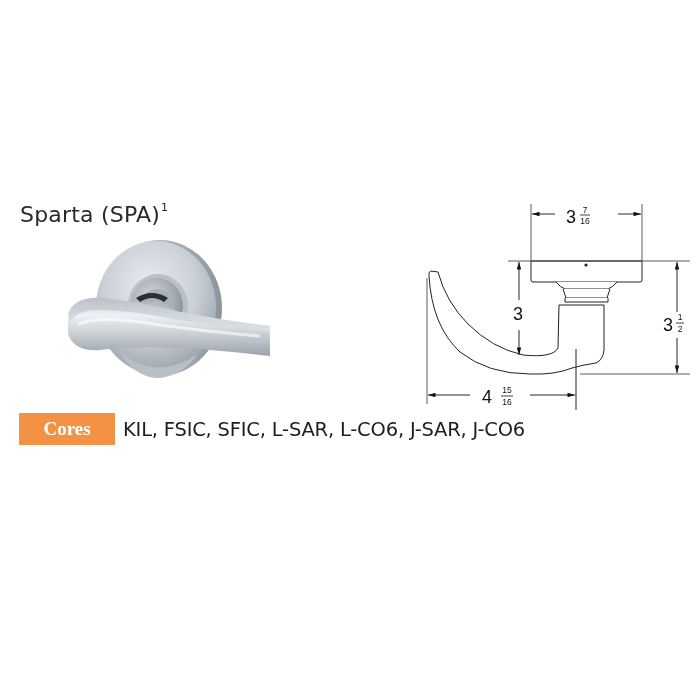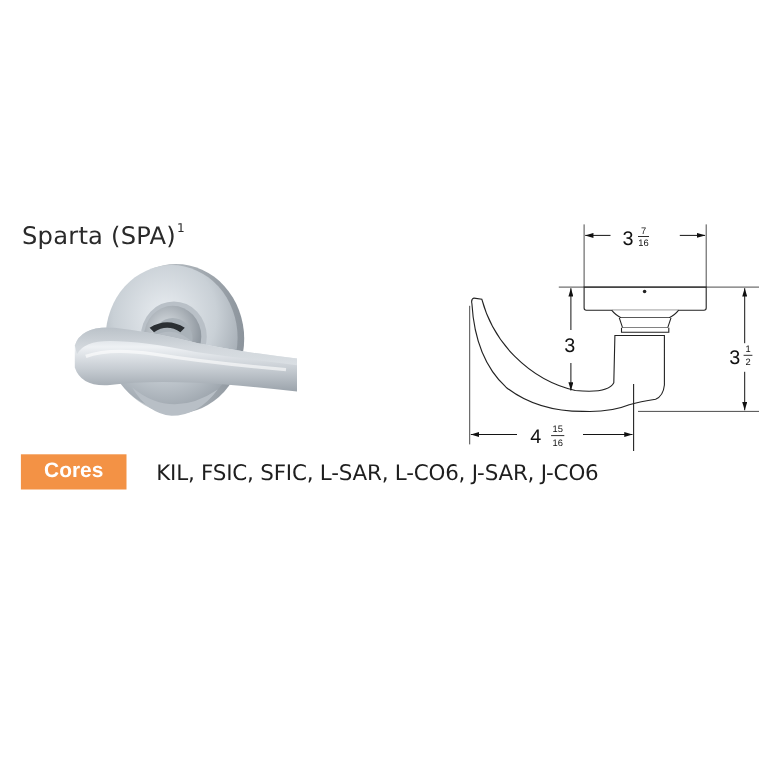--- a/index.html
+++ b/index.html
@@ -9,24 +9,24 @@
       font-size: 22px; color: #2a2a2a; letter-spacing: 0.2px;
       font-family: "DejaVu Sans", sans-serif;
     }
     .title sup { font-size: 11px; vertical-align: 11px; margin-left: 1px; }
     .photo { position: absolute; left: 60px; top: 228px; width: 210px; height: 175px; }
     .drawing { position: absolute; left: 400px; top: 190px; width: 300px; height: 220px; }
     .cores-row { position: absolute; left: 19px; top: 413px; height: 32px; display: flex; align-items: center; }
     .badge {
       background: #f39245; color: #ffffff; font-weight: bold; font-size: 19px;
       width: 96px; height: 32px; display: flex; align-items: center; justify-content: center;
-      font-family: Liberation Sans, sans-serif;
+      font-family: Liberation Serif, serif;
     }
     .cores-list {
-      margin-left: 27px; font-size: 19.5px; color: #1e1e1e;
+      margin-left: 8px; font-size: 19.5px; color: #1e1e1e;
       font-family: "DejaVu Sans", sans-serif; letter-spacing: -0.2px;
     }
     .dim-label { font-family: "Liberation Sans", sans-serif; fill: #111; }
   </style>
 </head>
 <body>
 
 <div class="title"><span>Sparta (SPA)</span><sup>1</sup></div>
 
 <svg class="photo" viewBox="0 0 210 175" xmlns="http://www.w3.org/2000/svg">

